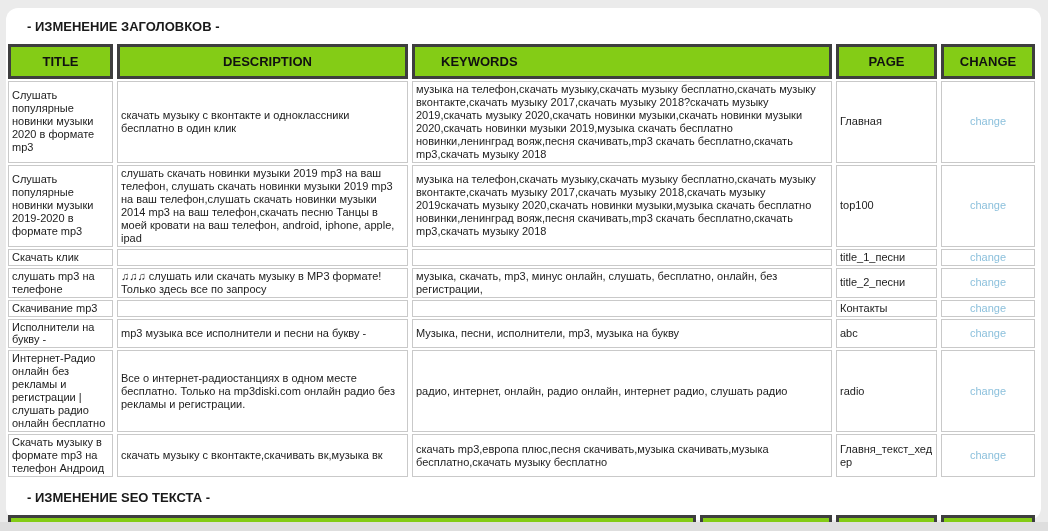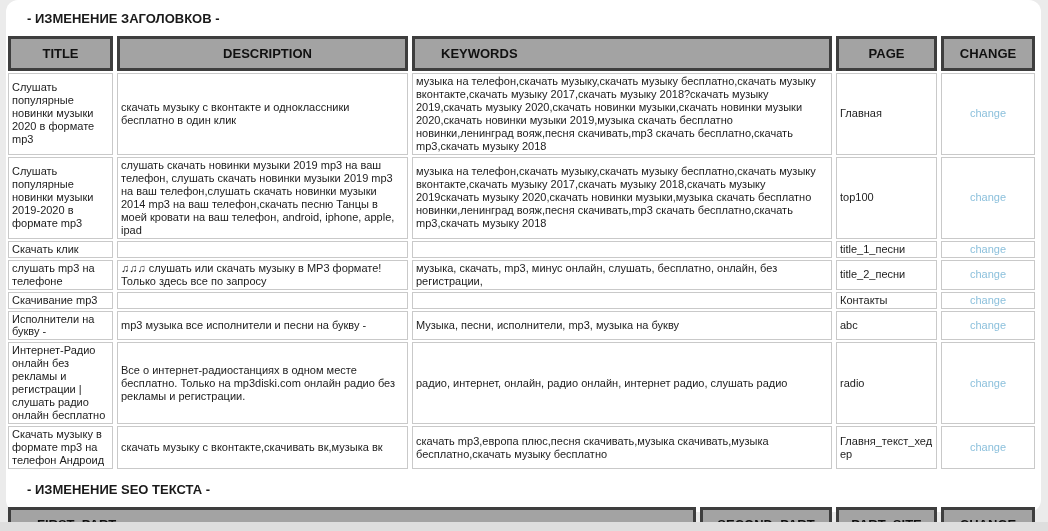--- a/index.html
+++ b/index.html
@@ -4,21 +4,21 @@
 <style>
   html, body { margin: 0; padding: 0; }
   body {
     width: 1048px; height: 531px;
     background: #ebebeb;
     font-family: "Liberation Sans", sans-serif;
     overflow: hidden;
   }
   .content {
     position: absolute;
-    left: 6px; top: 0;
+    left: 6px; top: 8px;
     width: 1035px;
     height: 512px;
     background: #ffffff;
     border-radius: 12px;
   }
   .bottom-strip {
     position: absolute;
     left: 0; bottom: 0;
     width: 1048px; height: 9px;
     background: #dedede;
@@ -31,21 +31,21 @@
   }
   table {
     border-collapse: separate;
     border-spacing: 4px 2px;
     table-layout: fixed;
     width: 1035px;
     margin-left: -2px;
   }
   th {
     border: 3px solid #3e3e3e;
-    background: #a3a3a3;
+    background: #84cc16;
     font-size: 13px;
     font-weight: bold;
     color: #111111;
     padding: 7px 4px;
     text-align: center;
     box-sizing: border-box;
     overflow: hidden;
     white-space: nowrap;
   }
   th.left14 { text-align: center; padding-left: 14px; }

